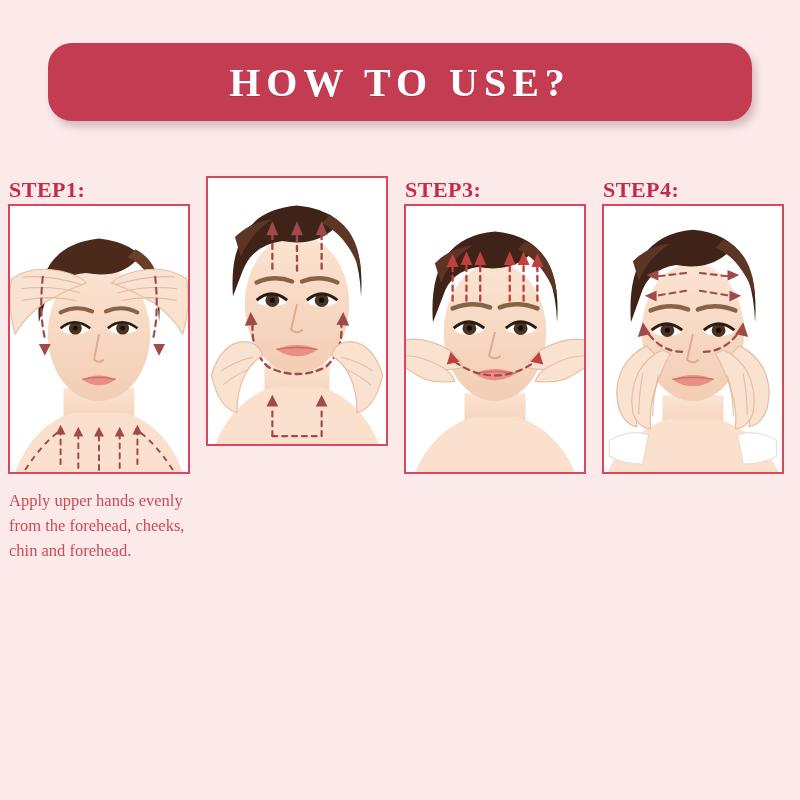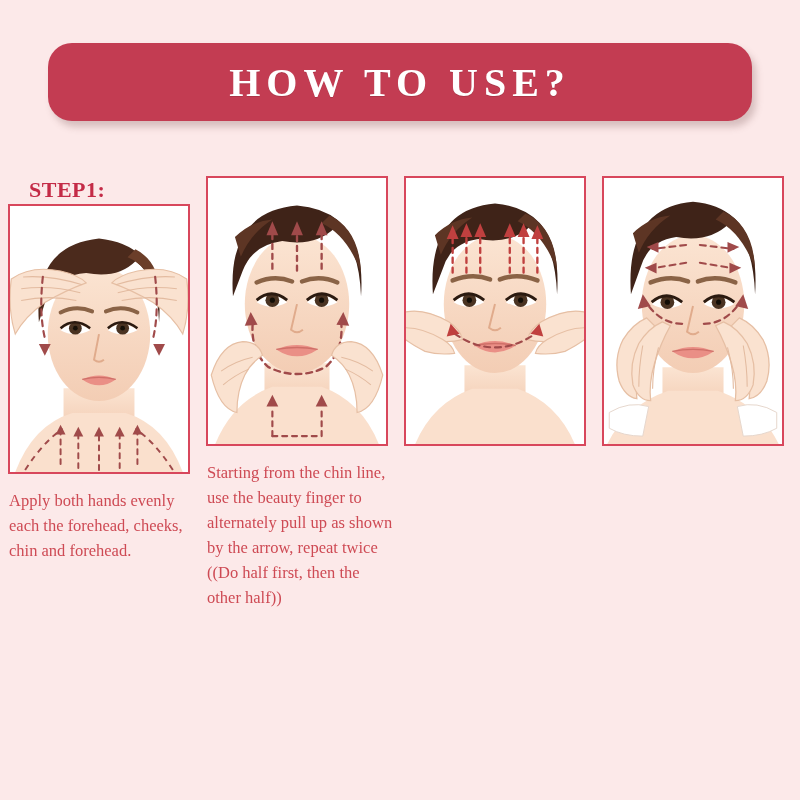--- a/index.html
+++ b/index.html
@@ -23,21 +23,20 @@
     text-shadow:0 1px 0 rgba(0,0,0,.12);
   }
 
   
   .steps{position:absolute;left:0;top:176px;width:800px;display:flex;}
   .step{width:198px;position:relative;}
   .step-label{
     color:#c42b47;font-size:22px;font-weight:700;letter-spacing:.5px;
     padding-left:9px;line-height:28px;height:28px;
     font-family:"Liberation Serif", serif;
-    margin-left:20px;
   }
   .photo{
     position:relative;margin-left:8px;width:182px;height:270px;
     border:2px solid #d8475c;background:#ffffff;overflow:hidden;
     box-sizing:border-box;
   }
   .caption{
     padding:14px 10px 0 9px;width:188px;
     color:#ce4a54;font-size:16.5px;line-height:25px;
     font-family:"Liberation Serif", serif;
@@ -130,21 +129,21 @@
                 <path d="M112 224 l5 10 l-10 0 z"></path>
                 <path d="M130 222 l5 10 l-10 0 z"></path>
             </g>
             <g stroke="#a04a4a" stroke-width="2" fill="none" stroke-dasharray="6 5">
               <path d="M16 268 Q34 240 54 226"></path>
                 <path d="M166 268 Q148 240 128 226"></path>
             </g>
           </svg>
         </div>
       </div>
-      <div class="caption">Apply both hands evenly each the forehead, cheeks, chin and forehead.</div>
+      <div class="caption">Apply upper hands evenly from the forehead, cheeks, chin and forehead.</div>
     </div>
 
     <div class="step">
       <div class="photo">
         <div class="face-wrap">
           <svg class="face" viewBox="0 0 182 270" preserveAspectRatio="xMidYMid slice">
             <defs>
               <linearGradient id="sk2" x1="0" y1="0" x2="0" y2="1">
                 <stop offset="0%" stop-color="#fbe4d2"></stop>
                   <stop offset="100%" stop-color="#f3cdb4"></stop>
@@ -204,24 +203,24 @@
                 <path d="M116 262 L116 232"></path>
               <path d="M66 262 L116 262"></path>
             </g>
             <g fill="#a04a4a">
               <path d="M66 220 l6 12 l-12 0 z"></path>
                 <path d="M116 220 l6 12 l-12 0 z"></path>
             </g>
           </svg>
         </div>
       </div>
-      <div class="caption">Starting from the chin line, use the beauty finger to alternately pull up as shown by the arrow, repeat twice ((Do half first, then the other half))</div>
     </div>
 
     <div class="step">
+      <div class="step-label">STEP3:</div>
       <div class="photo">
         <div class="face-wrap">
           <svg class="face" viewBox="0 0 182 270" preserveAspectRatio="xMidYMid slice">
             <defs>
               <linearGradient id="sk3" x1="0" y1="0" x2="0" y2="1">
                 <stop offset="0%" stop-color="#fbe4d2"></stop>
                   <stop offset="100%" stop-color="#f3cdb4"></stop>
               </linearGradient>
             </defs>
             <rect width="182" height="270" fill="#ffffff"></rect>
@@ -273,20 +272,21 @@
               <path d="M50 158 Q70 172 91 172 Q112 172 132 158"></path>
             </g>
             <path d="M46 148 l9 10 l-13 3 z" fill="#c0403f"></path>
             <path d="M136 148 l-9 10 l13 3 z" fill="#c0403f"></path>
           </svg>
         </div>
       </div>
     </div>
 
     <div class="step">
+      <div class="step-label">STEP4:</div>
       <div class="photo">
         <div class="face-wrap">
           <svg class="face" viewBox="0 0 182 270" preserveAspectRatio="xMidYMid slice">
             <defs>
               <linearGradient id="sk4" x1="0" y1="0" x2="0" y2="1">
                 <stop offset="0%" stop-color="#fbe4d2"></stop>
                   <stop offset="100%" stop-color="#f3cdb4"></stop>
               </linearGradient>
             </defs>
             <rect width="182" height="270" fill="#ffffff"></rect>

